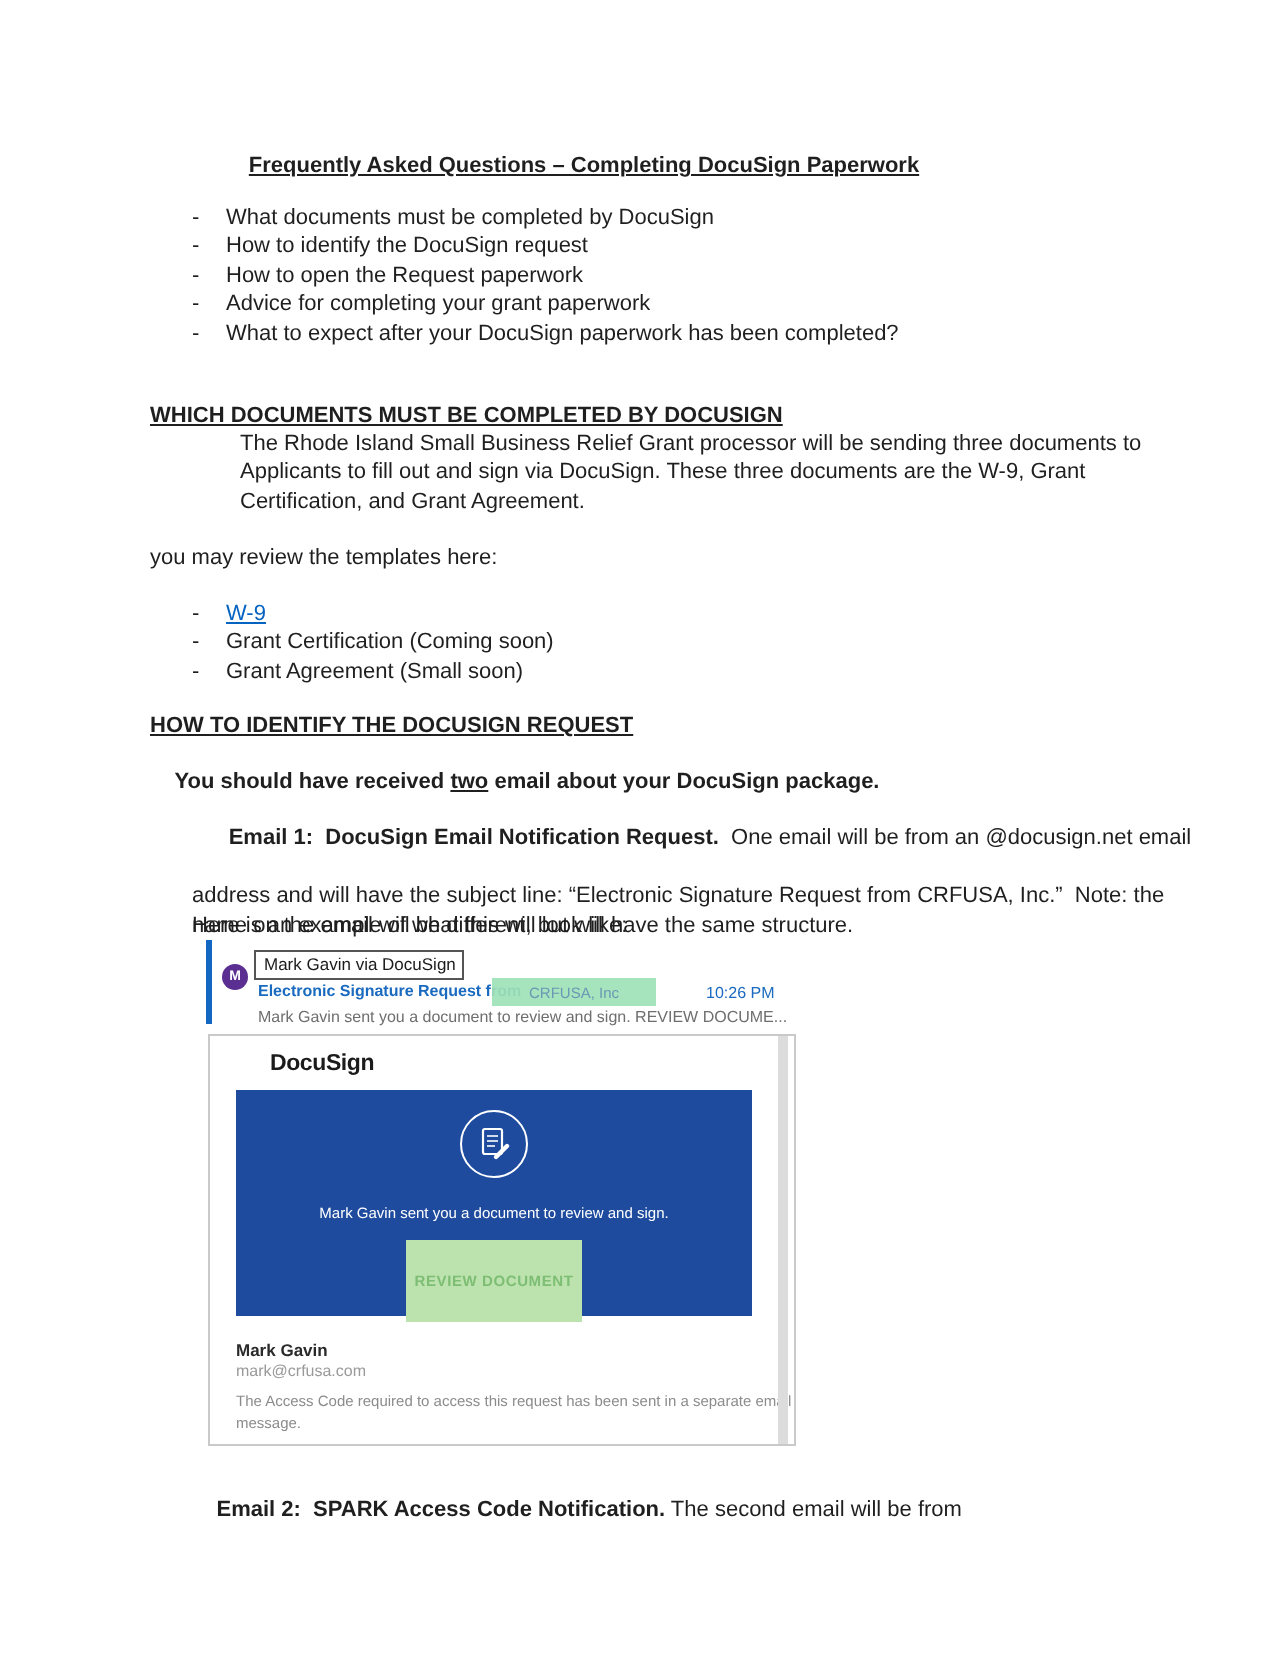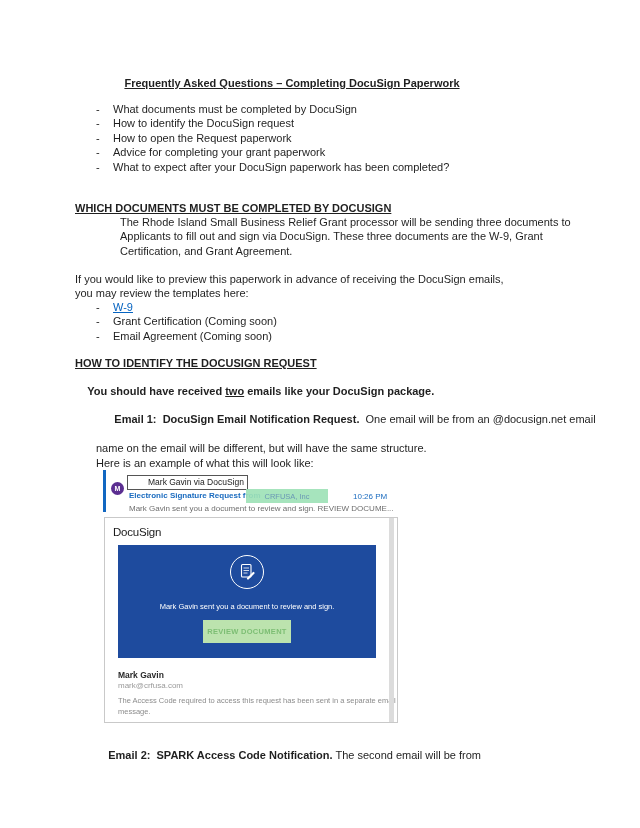--- a/index.html
+++ b/index.html
@@ -18,35 +18,35 @@
   .row { display:flex; font-size:11px; line-height:14.4px; }
   .dash { width:17px; flex:0 0 17px; }
   .h-underline { font-size:11px; font-weight:bold; text-decoration:underline; line-height:14.4px; }
   .link { color:#0563C1; text-decoration:underline; cursor:pointer; }
 
   
   .shot { top:470px; left:103px; width:296px; height:253px; filter:blur(0.35px); }
   .accent-bar { left:0; top:0; width:3px; height:42px; background:#1267C1; }
   .avatar { left:8px; top:12px; width:13px; height:13px; border-radius:50%; background:#5B2E91;
             color:#fff; font-size:7px; font-weight:bold; display:flex; align-items:center; justify-content:center; }
-  .sender-box { left:24px; top:5px; height:15px; border:1px solid #555; padding:1px 3px 0 20px;
+  .sender-box { left:24px; top:5px; height:15px; border:1px solid #555; padding:1px 3px 0 4px;
                 font-size:8.5px; color:#1b1b1b; white-space:nowrap; background:#fff; }
   .subject { left:26px; top:21px; font-size:8px; font-weight:bold; color:#1A6BBF; white-space:nowrap; }
   .subj-highlight { left:143px; top:19px; width:82px; height:14px; background:rgba(158,226,183,0.92);
                     font-size:7.5px; color:#6B98B5; display:flex; align-items:center; justify-content:center; }
   .mail-time { left:250px; top:22px; width:38px; font-size:8px; color:#1A6BBF; text-align:left; white-space:nowrap; }
   .preview-line { left:26px; top:34px; width:268px; font-size:8px; color:#6e6e6e; white-space:nowrap; }
 
   .card { left:1px; top:47px; width:294px; height:206px; background:#fff; border:1px solid #c9c9c9; }
-  .ds-logo { left:8px; top:8px; font-size:11.5px; font-weight:normal; color:#1b1b1b; letter-spacing:-0.2px; }
+  .ds-logo { left:30px; top:8px; font-size:11.5px; font-weight:bold; color:#1b1b1b; letter-spacing:-0.2px; }
   .panel { left:13px; top:27px; width:258px; height:113px; background:#1E4B9E; }
   .circle-icon { left:112px; top:10px; width:34px; height:34px; border:1.5px solid #ffffff; border-radius:50%;
                  display:flex; align-items:center; justify-content:center; }
   .hero-text { left:0; top:57px; width:258px; text-align:center; font-size:7.5px; color:#ffffff; }
-  .review-btn { left:85px; top:75px; width:88px; height:23px; background:#BCE3AE;
+  .review-btn { left:85px; top:75px; width:88px; height:41px; background:#BCE3AE;
                 display:flex; align-items:center; justify-content:center;
                 font-size:7.5px; font-weight:bold; color:#7DBE74; letter-spacing:0.3px; }
   .from-name { left:13px; top:152px; font-size:8.5px; font-weight:bold; color:#2a2a2a; }
   .from-email { left:13px; top:163px; font-size:8px; color:#9a9a9a; }
   .note { left:13px; top:178px; width:280px; font-size:7.5px; line-height:10.5px; color:#8c8c8c; }
   .scrollbar { left:284px; top:0; width:5px; height:204px; background:#dcdcdc; }
 </style>
 </head>
 <body>
 
@@ -79,49 +79,49 @@
 
   <div class="abs h-underline" style="top:201px; left:75px;">WHICH DOCUMENTS MUST BE COMPLETED BY DOCUSIGN</div>
 
   <div class="abs" style="top:215px; left:75px;margin-left:45px;">
     <div class="fs11 pre">The Rhode Island Small Business Relief Grant processor will be sending three documents to</div>
     <div class="fs11 pre">Applicants to fill out and sign via DocuSign. These three documents are the W-9, Grant</div>
     <div class="fs11 pre">Certification, and Grant Agreement.</div>
   </div>
 
   <div class="abs" style="top:272px; left:75px;">
-    <div class="fs11 pre">If you would like to preview this paperwork in advance of receiving the DocuSign emails,</div>
     <div class="fs11 pre">you may review the templates here:</div>
   </div>
 
   <div class="abs" style="top:300px; left:96px;">
     <div class="row">
       <span class="dash">-</span>
       <span class="link">W-9</span>
     </div>
     <div class="row">
       <span class="dash">-</span>
       <span>Grant Certification (Coming soon)</span>
     </div>
     <div class="row">
       <span class="dash">-</span>
-      <span>Email Agreement (Coming soon)</span>
+      <span>Grant Agreement (Small soon)</span>
     </div>
   </div>
 
   <div class="abs h-underline" style="top:356px; left:75px;">HOW TO IDENTIFY THE DOCUSIGN REQUEST</div>
 
   <div class="abs fs11 pre" style="top:370px; left:75px;">
-    <span class="b">You should have received </span><span class="b u">two</span><span class="b"> emails like your DocuSign package.</span>
+    <span class="b">You should have received </span><span class="b u">two</span><span class="b"> email about your DocuSign package.</span>
   </div>
 
   <div class="abs" style="top:398px; left:96px;">
     <div class="fs11 pre">
       <span class="b">Email 1:  DocuSign Email Notification Request.</span><span>  One email will be from an @docusign.net email</span>
     </div>
+    <div class="fs11 pre">address and will have the subject line: “Electronic Signature Request from CRFUSA, Inc.”  Note: the</div>
     <div class="fs11 pre">name on the email will be different, but will have the same structure.</div>
   </div>
 
   <div class="abs fs11 pre" style="top:456px; left:96px;">Here is an example of what this will look like:</div>
 
   <div class="abs shot">
     <div class="abs accent-bar"></div>
     <div class="abs avatar">
       <span>M</span>
     </div>

